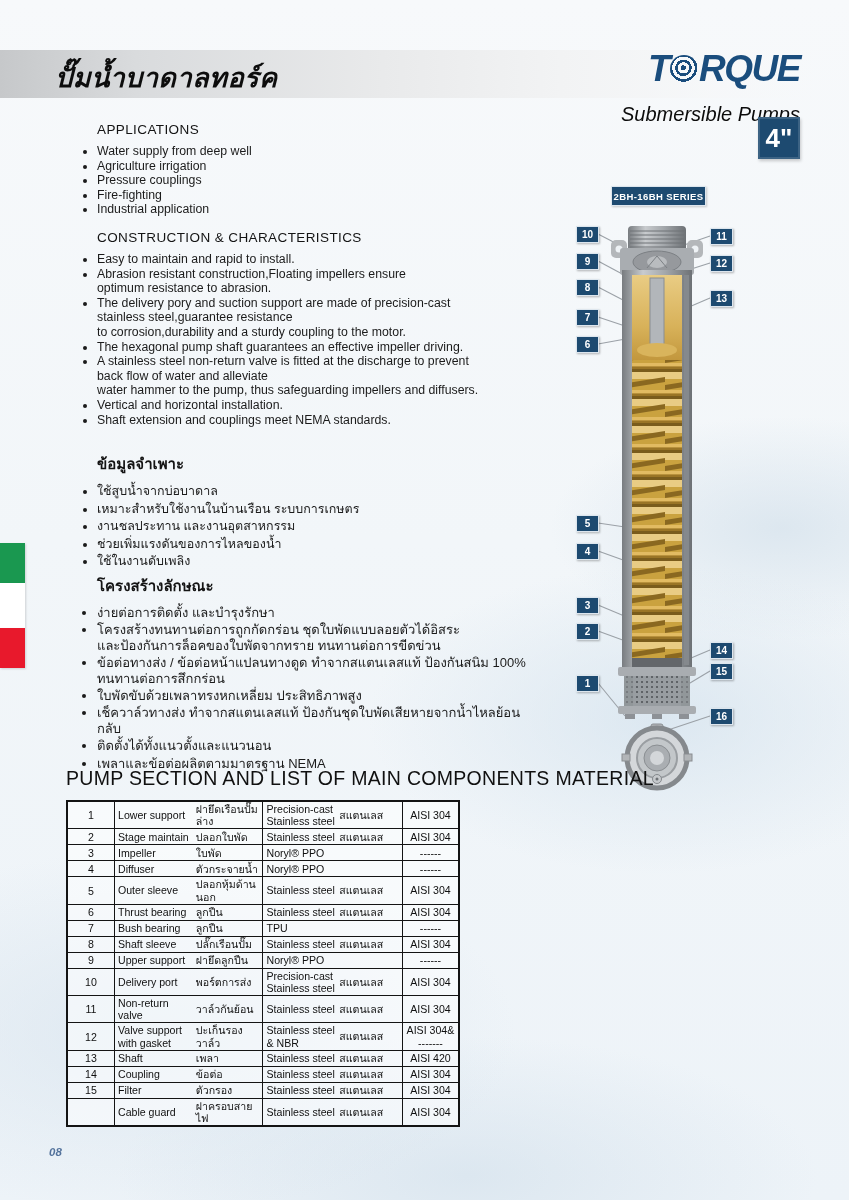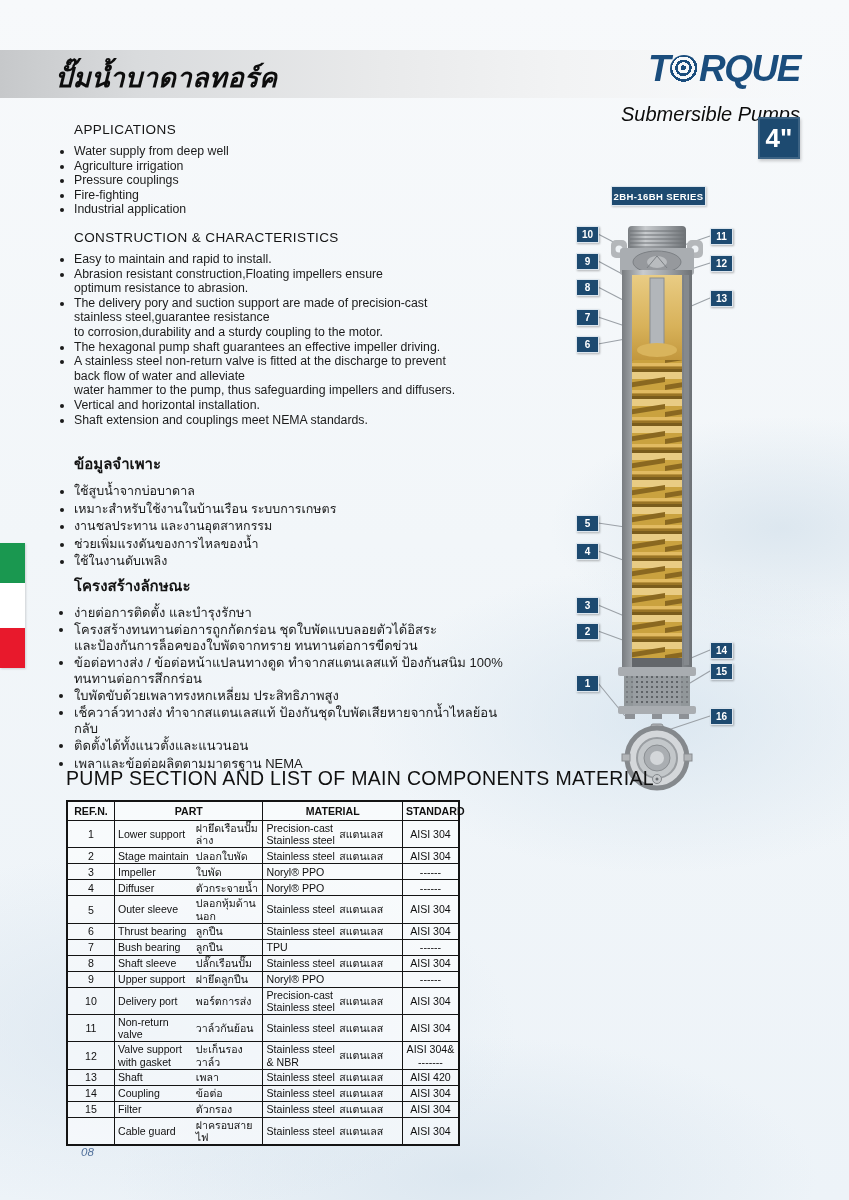--- a/index.html
+++ b/index.html
@@ -32,21 +32,21 @@
     color:#fff; font-size:26px; font-weight:bold; display:flex; align-items:center; justify-content:center;
     box-shadow:inset 0 0 0 2px rgba(255,255,255,.14), 1px 2px 3px rgba(0,0,0,.2); }
 
   
   .flag-block { position:absolute; left:0; width:25px; height:40px; box-shadow:1px 1px 2px rgba(0,0,0,.15); }
   .flag-green { top:543px; background:#1a9850; }
   .flag-white { top:583px; height:45px; background:#ffffff; }
   .flag-red   { top:628px; background:#e8192c; }
 
   
-  .section { position:absolute; left:41px; width:480px; }
+  .section { position:absolute; left:64px; width:480px; }
   .sec-head    { font-size:13.5px; letter-spacing:.4px; color:#141414; margin-left:33px; }
   .sec-head-th { font-size:15px; font-weight:bold; color:#141414; margin-left:33px; }
   ul.bullets { margin:7px 0 0 0; padding-left:33px; list-style:disc; }
   .bullets li { font-size:12.3px; line-height:14.6px; white-space:pre-line; color:#1b1b1b; }
   .bullets-th li { font-size:12.5px; line-height:17.6px; }
   .bullets-th2 li { font-size:13px; line-height:15.4px; margin-bottom:2px; }
 
   
   .series-label { position:absolute; left:611px; top:186px; width:93px; height:18px; background:#1d4a70;
     color:#fff; font-size:9.5px; font-weight:bold; letter-spacing:.4px; display:flex; align-items:center; justify-content:center;
@@ -63,21 +63,21 @@
   .model-row th { font-size:11px; height:17px; text-align:center; letter-spacing:.3px; }
   .colhead th { height:16px; text-align:center; }
   .col-ref { width:47px; } .col-part { width:147px; } .col-mat { width:138px; } .col-std { width:56px; }
   .cell-ref { text-align:center; }
   .cell-std { text-align:center; white-space:pre-line; line-height:1.15; }
   .pair { display:flex; align-items:center; }
   .pair .en { width:55%; white-space:pre-line; line-height:1.15; }
   .pair .th { width:45%; line-height:1.15; }
   .comp-table td { height:13px; }
 
-  .page-num { position:absolute; left:49px; top:1146px; font-size:11.5px; font-style:italic; font-weight:normal; color:#52719b;margin-left:32px; }
+  .page-num { position:absolute; left:49px; top:1146px; font-size:11.5px; font-style:italic; font-weight:bold; color:#52719b; }
 </style>
 </head>
 <body>
 
 <div class="page">
 
   <div class="banner">
     <div class="thai-title">ปั๊มน้ำบาดาลทอร์ค</div>
   </div>
   <div class="logo">
@@ -270,26 +270,20 @@
   <div class="pump-heading">PUMP SECTION AND LIST OF MAIN COMPONENTS MATERIAL</div>
 
   <table class="comp-table">
     <colgroup>
       <col class="col-ref">
         <col class="col-part">
         <col class="col-mat">
         <col class="col-std">
     </colgroup>
     <thead>
-      <tr class="colhead">
-        <th>REF.N.</th>
-        <th>PART</th>
-        <th>MATERIAL</th>
-        <th>STANDARD</th>
-      </tr>
     </thead>
     <tbody>
         <tr>
           <td class="cell-ref">1</td>
           <td class="">
             <div class="pair">
               <span class="en">Lower support</span>
               <span class="th">ฝายึดเรือนปั๊มล่าง</span>
             </div>
           </td>

